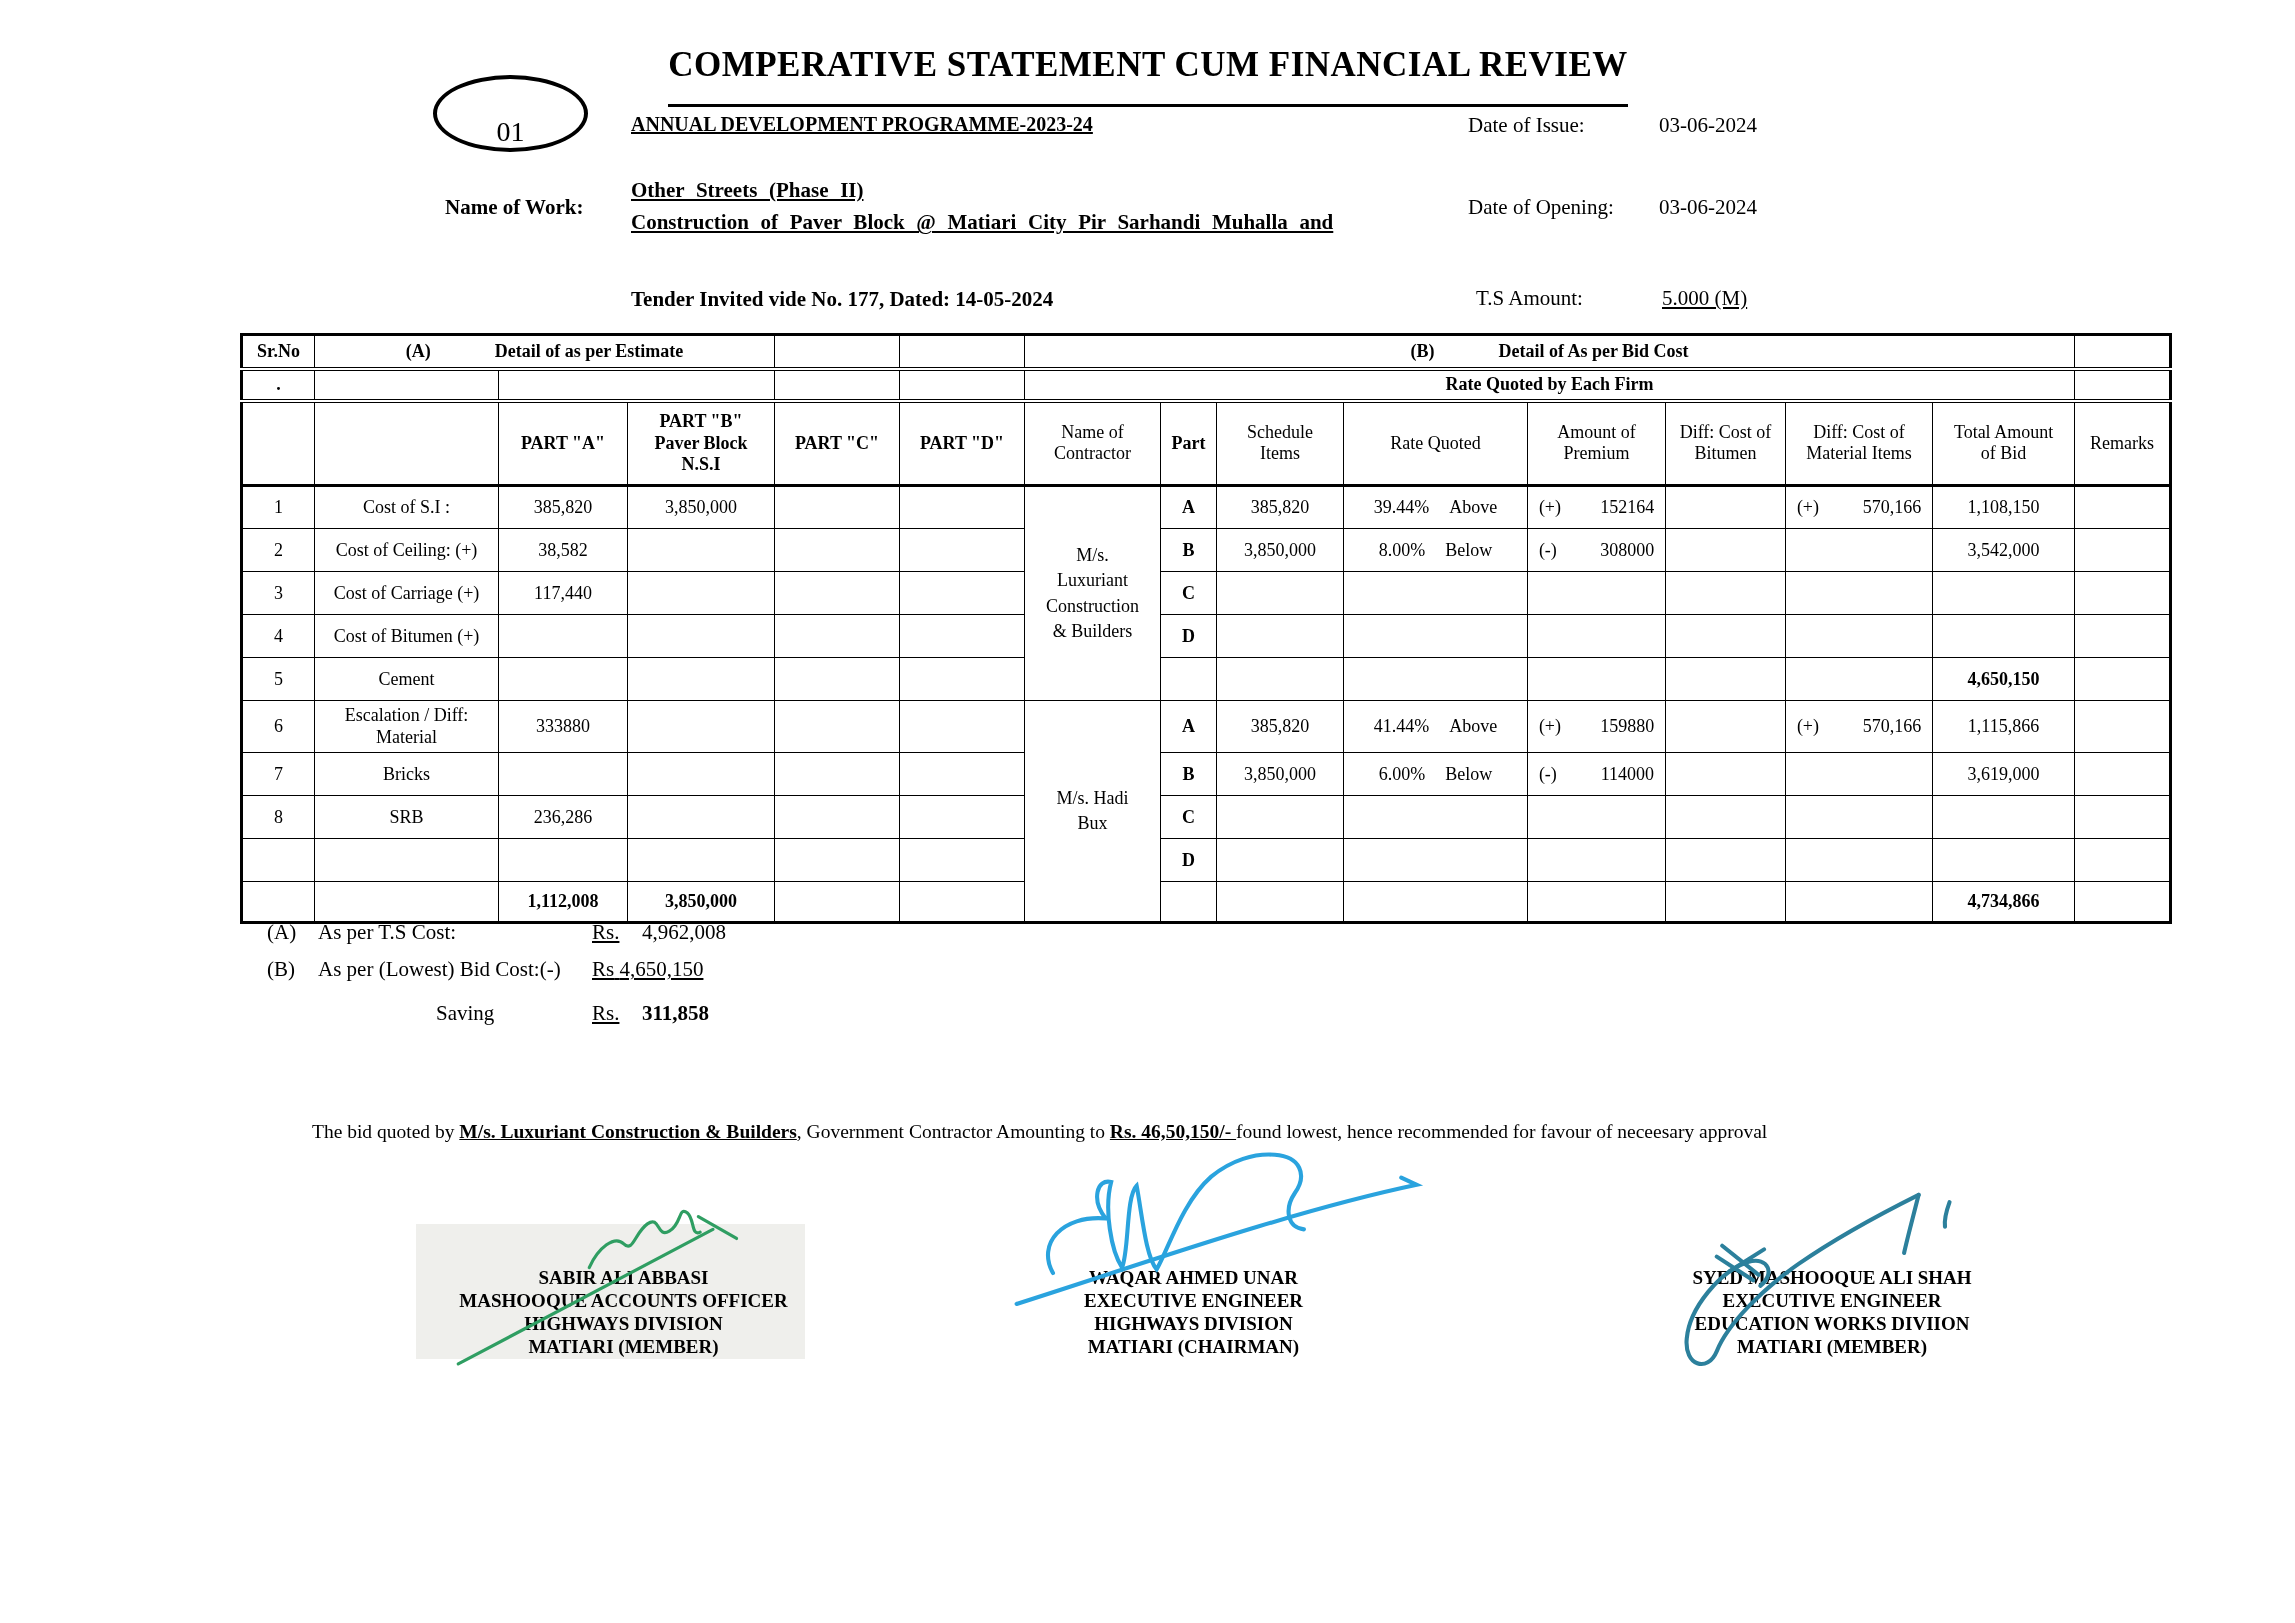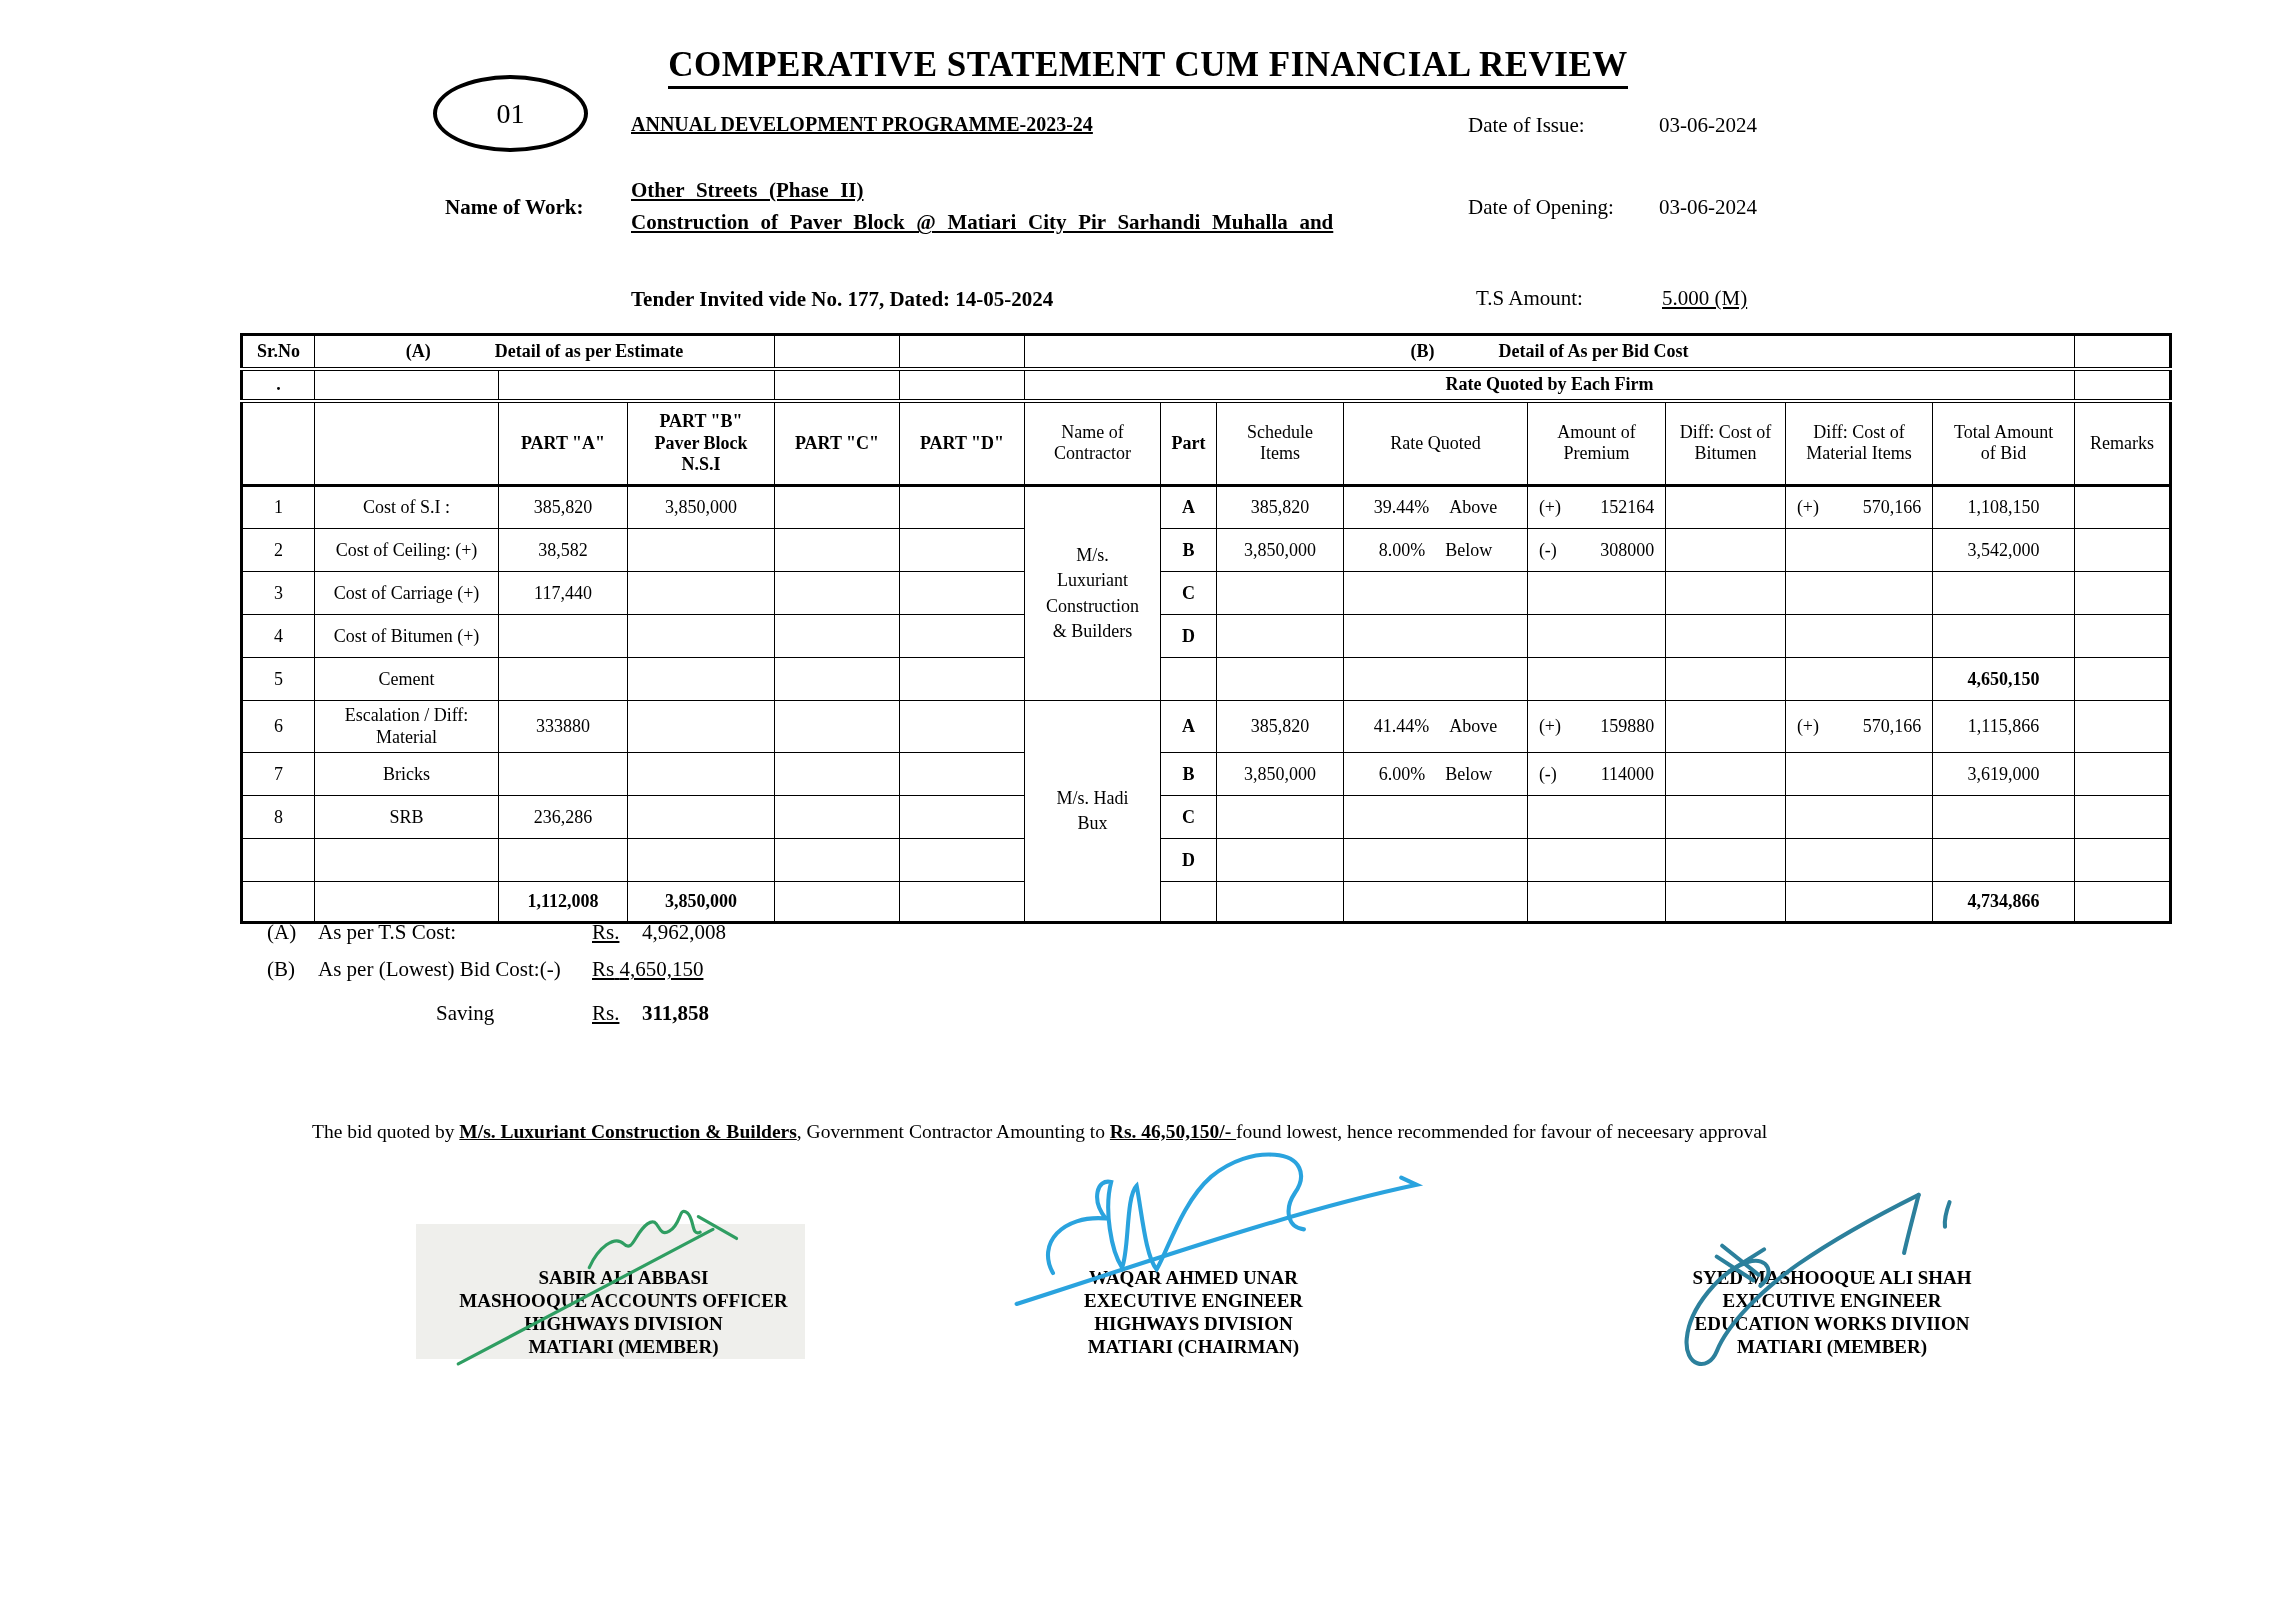--- a/index.html
+++ b/index.html
@@ -2,23 +2,23 @@
 <html style="font-size:14.5px"><head>
 <meta charset="utf-8">
 <style>
   html,body{margin:0;padding:0;background:#fff;}
   .page{position:relative;width:2296px;height:1624px;background:#ffffff;
         font-family:"Liberation Serif","DejaVu Serif",serif;color:#000;overflow:hidden;}
 
   
   .title{position:absolute;top:45px;left:0;width:100%;text-align:center;
          font-size:35px;font-weight:bold;letter-spacing:0.5px;}
-  .title span{border-bottom:3.6px solid #000;padding-bottom:2px;}
+  .title span{border-bottom:3.6px solid #000;padding-bottom:20px;}
   .circle{position:absolute;left:433px;top:75px;width:147px;height:69px;
-          border:4.5px solid #000;border-radius:50%;display:flex;align-items:center;
+          border:4.5px solid #000;border-radius:50%;display:flex;align-items:flex-end;
           justify-content:center;font-size:28px;}
   .programme{position:absolute;left:631px;top:113px;font-size:20px;font-weight:bold;text-decoration:underline;}
   .lbl{font-size:21px;}
   .doi-label{position:absolute;left:1468px;top:113px;}
   .doi-value{position:absolute;left:1659px;top:113px;}
   .now-label{position:absolute;left:445px;top:195px;font-size:21px;font-weight:bold;}
   .work{position:absolute;left:631px;top:178px;font-size:21px;font-weight:bold;}
   .work .line{display:block;text-decoration:underline;word-spacing:6.4px;margin-bottom:7.3px;}
   .doo-label{position:absolute;left:1468px;top:195px;}
   .doo-value{position:absolute;left:1659px;top:195px;}

